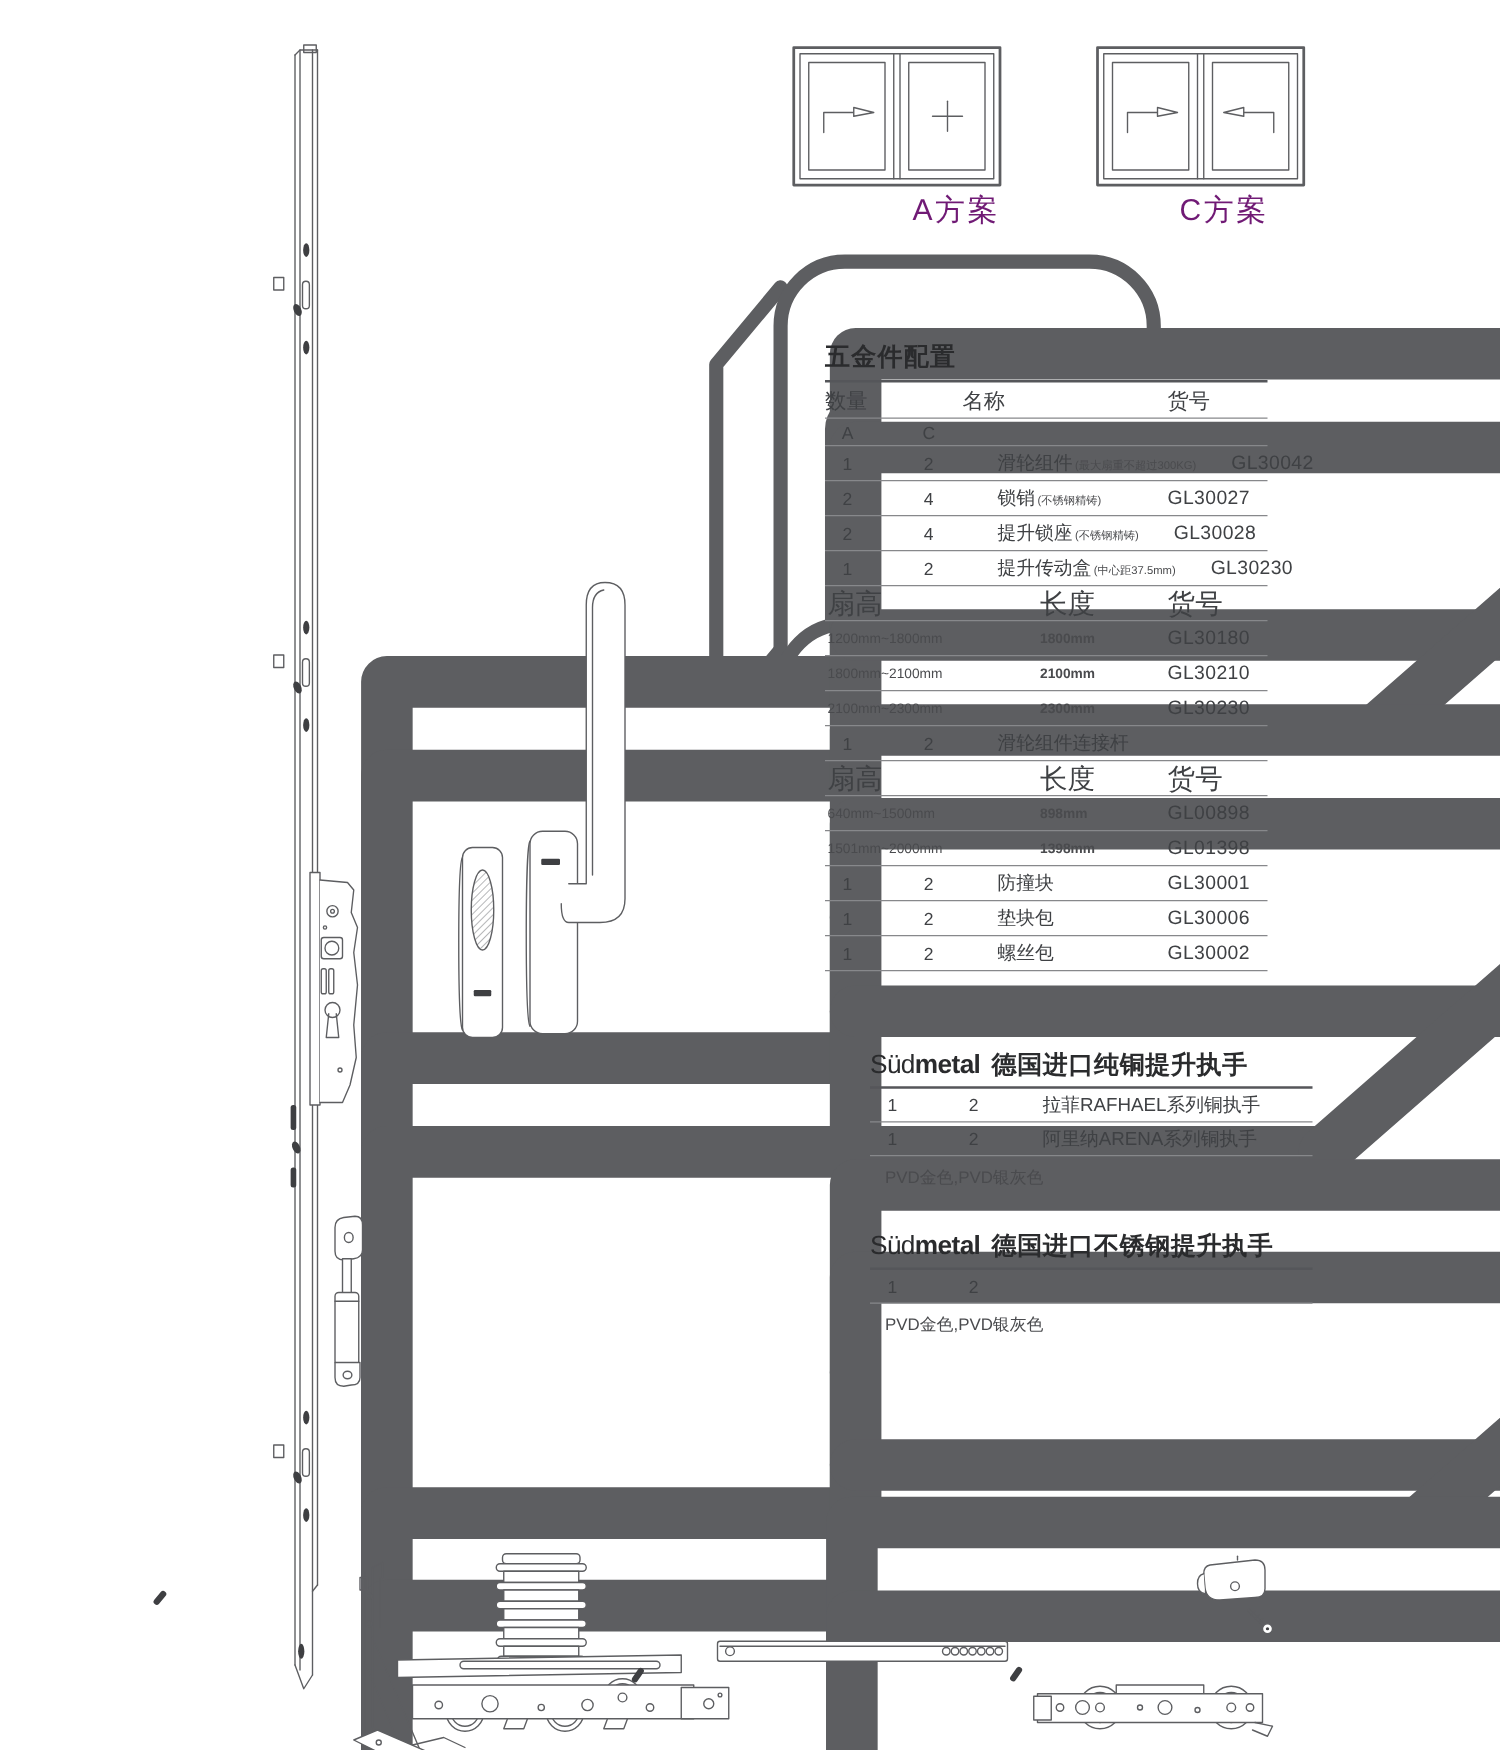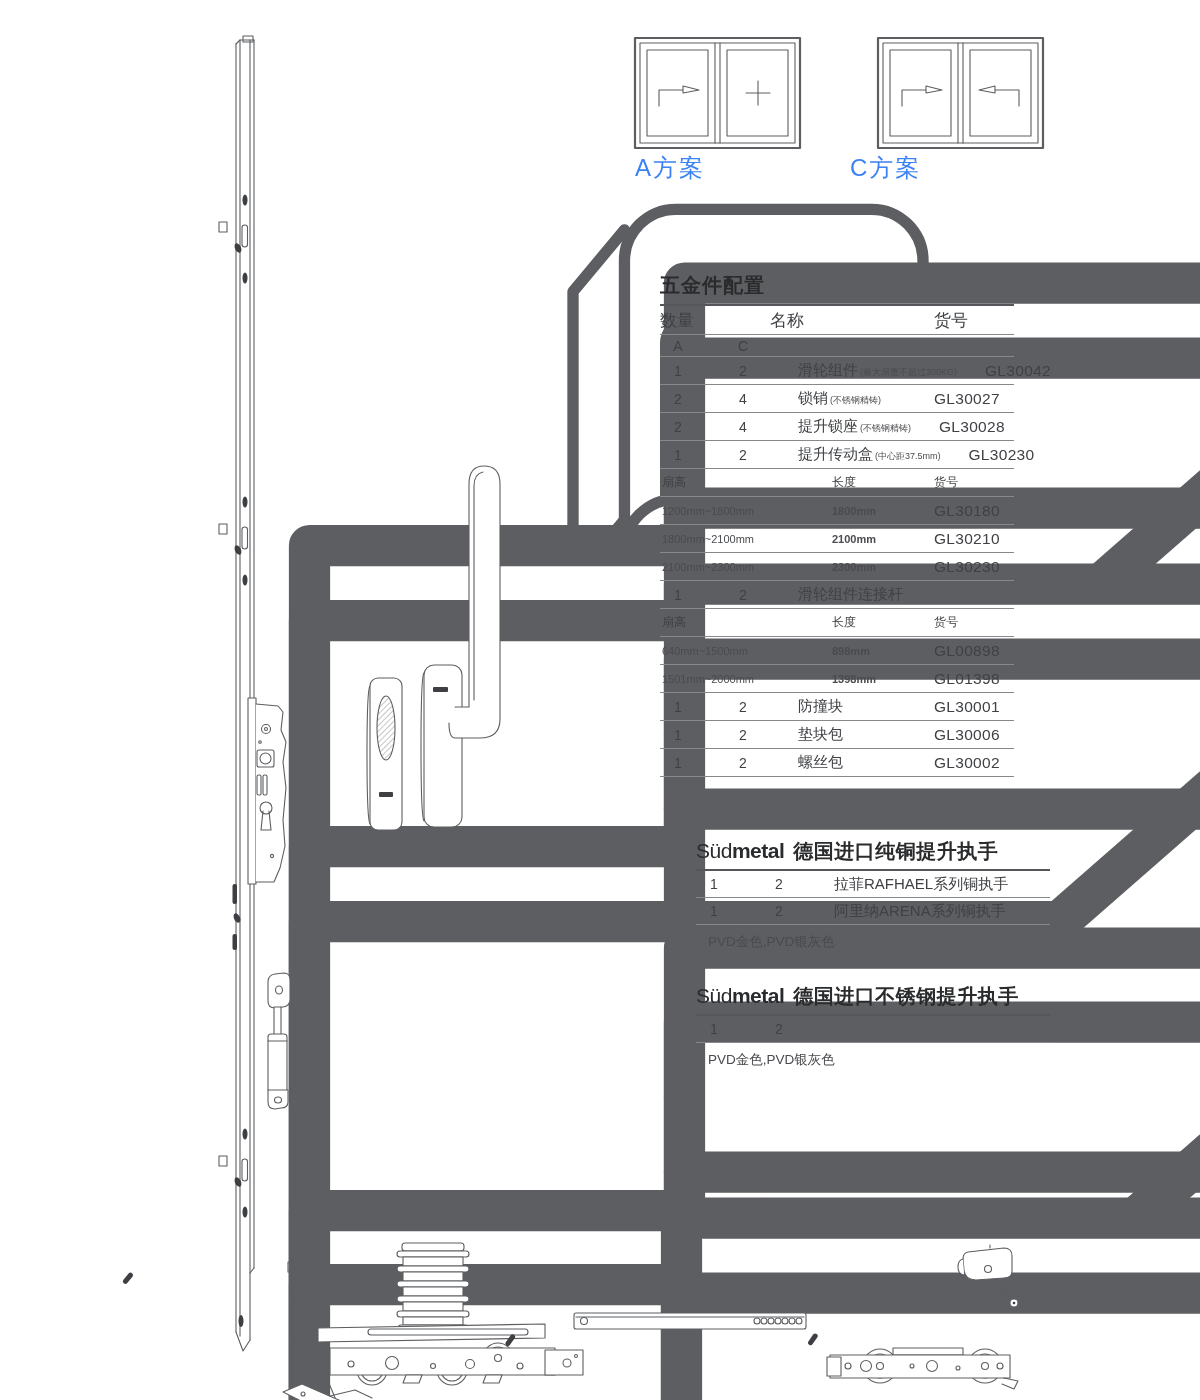--- a/index.html
+++ b/index.html
@@ -2,35 +2,35 @@
 <html><head>
 <meta charset="utf-8">
 <style>
   html,body{margin:0;padding:0;}
   body{
     width:1200px;height:1400px;position:relative;background:#ffffff;
     font-family:"Liberation Sans","DejaVu Sans",sans-serif;color:#3f4144;
     overflow:hidden;
   }
   #drawings{position:absolute;left:0;top:0;}
-  .win-label{position:absolute;width:165px;text-align:left;font-size:24px;color:#3b82f6;letter-spacing:2px;}
+  .win-label{position:absolute;width:165px;text-align:right;font-size:24px;color:#701a75;letter-spacing:2px;}
   
   .hw{position:absolute;left:660px;top:272px;width:354px;}
   .hw-title{font-size:20px;font-weight:bold;color:#2a2b2d;padding-bottom:5px;border-bottom:2px solid #55565a;letter-spacing:1px;}
   .trow{display:flex;align-items:center;height:28px;border-bottom:1px solid #87888b;box-sizing:border-box;gap:28px;}
   .th{height:29px;font-size:17px;color:#3f4144;}
   .tsub{height:22px;font-size:15px;}
   .ca{width:36px;text-align:center;font-size:14px;flex:none;}
   .cc{width:38px;text-align:center;font-size:14px;flex:none;}
   .cn{flex:1;padding-left:8px;font-size:15px;white-space:nowrap;display:flex;align-items:baseline;}
   .cn .nt{font-size:9px;margin-left:2px;color:#4a4b4e;}
   .cs{width:80px;flex:none;font-size:15.5px;letter-spacing:0.3px;}
   .cr{width:142px;flex:none;padding-left:2px;font-size:11px;font-weight:normal;color:#4a4b4e;}
   .cl{flex:1;font-size:11px;font-weight:bold;color:#4a4b4e;}
-  .hsz .cr,.hsz .cl,.hsz .cs{font-size:12px;font-weight:normal;color:#3f4144;}
+  .hsz .cr,.hsz .cl,.hsz .cs{font-size:22px;font-weight:normal;color:#3f4144;}
   .hname{flex:1;padding-left:8px;}
   .hsku{width:80px;flex:none;}
   .hqty{width:74px;flex:none;}
   
   .sect{position:absolute;left:696px;width:354px;}
   .sect-title{display:flex;align-items:baseline;padding-bottom:4px;border-bottom:2px solid #55565a;}
   .brand{font-size:21px;color:#2a2b2d;letter-spacing:-0.5px;}
   .brand b{font-weight:bold;}
   .sect-title .zh{font-size:20px;font-weight:bold;color:#2a2b2d;margin-left:9px;letter-spacing:0.5px;}
   .sect .trow{height:27px;}

